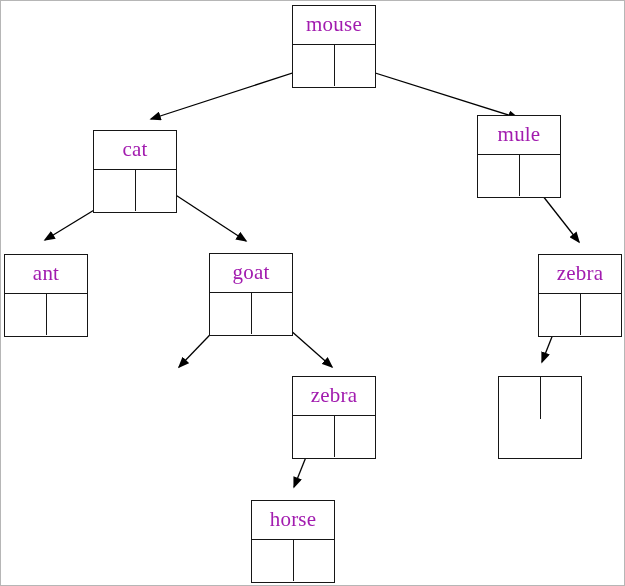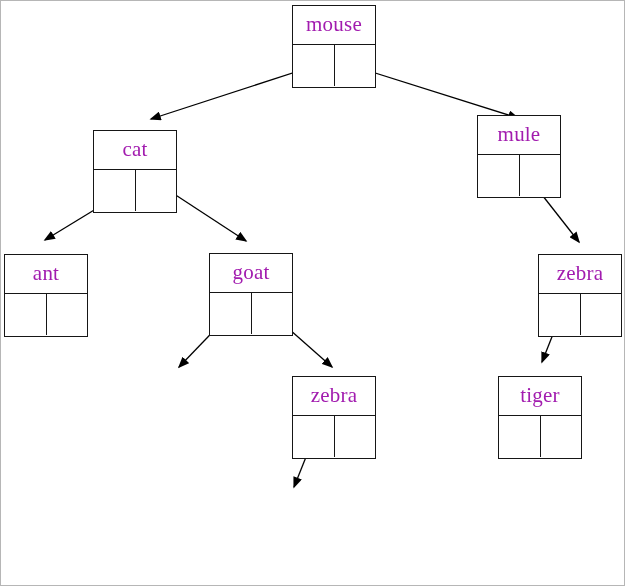--- a/index.html
+++ b/index.html
@@ -128,21 +128,27 @@
 
   <div class="node" style="left:291px;top:375px">
     <div class="node-label">zebra</div>
     <div class="node-pointers">
       <div class="ptr-cell left"></div>
       <div class="ptr-cell right"></div>
     </div>
   </div>
 
   <div class="node" style="left:497px;top:375px">
-    <div class="node-label">tiger</div>
     <div class="node-pointers">
       <div class="ptr-cell left"></div>
       <div class="ptr-cell right"></div>
     </div>
   </div>
 
+  <div class="node" style="left:250px;top:499px">
+    <div class="node-label">horse</div>
+    <div class="node-pointers">
+      <div class="ptr-cell left"></div>
+      <div class="ptr-cell right"></div>
+    </div>
+  </div>
 
 </div>
 
 </body></html>

